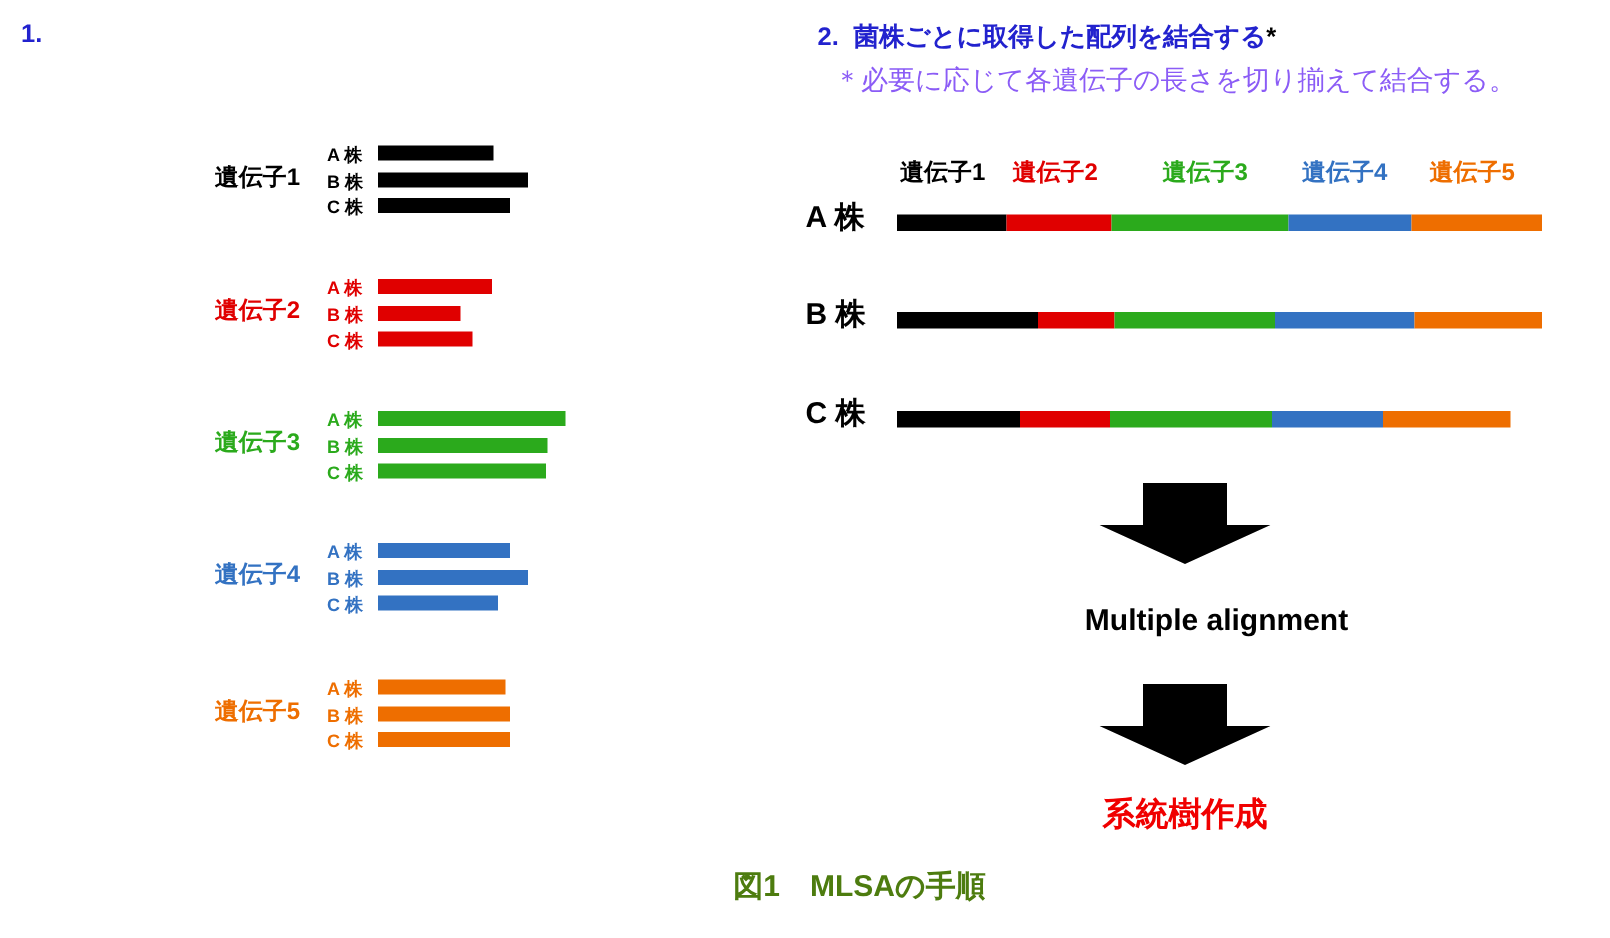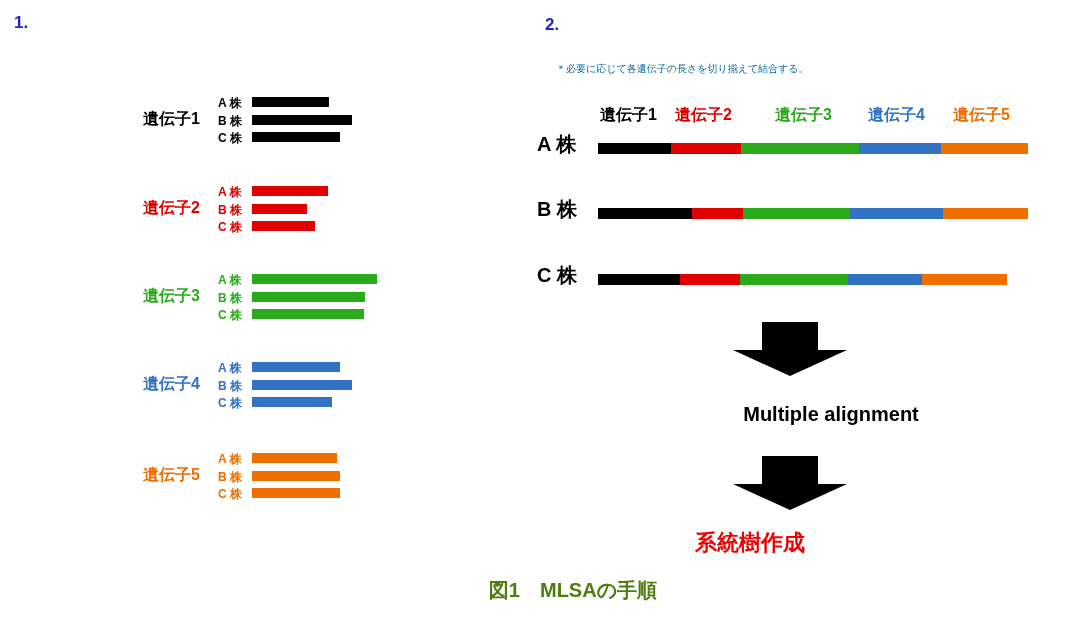--- a/index.html
+++ b/index.html
@@ -3,30 +3,30 @@
 <meta charset="utf-8">
 <style>
   html,body{margin:0;padding:0;background:#fff;}
   #canvas{
     position:relative;width:1073px;height:625px;background:#ffffff;overflow:hidden;
     font-family:"Liberation Sans","DejaVu Sans",sans-serif;
   }
   .abs{position:absolute;}
   .heading{display:flex;font-weight:bold;font-size:17px;line-height:22px;}
   .heading .num{width:24px;flex:0 0 auto;}
-  .footnote{font-size:10px;color:#0369a1;margin-top:21px;}
+  .footnote{font-size:18px;color:#8b5cf6;}
   .gene-label{font-weight:bold;font-size:16px;text-align:right;width:96px;line-height:18px;}
   .strain-label-sm{font-weight:bold;font-size:12px;line-height:12px;white-space:nowrap;}
   .bar{position:absolute;height:10px;}
   .hdr-gene{position:absolute;font-weight:bold;font-size:16px;white-space:nowrap;}
   .strain-label-lg{position:absolute;font-weight:bold;font-size:20px;color:#000;white-space:nowrap;}
   .concat-bar{position:absolute;height:11px;display:flex;}
   .concat-bar .seg{height:11px;}
   .big-label{font-weight:bold;font-size:20px;text-align:center;color:#000;}
-  .result-label{font-weight:bold;font-size:22px;}
+  .result-label{font-weight:bold;font-size:22px;text-align:center;}
   .caption{font-weight:bold;font-size:20px;text-align:center;color:#4d7c0f;}
 </style>
 </head>
 <body>
 
 <div id="canvas">
 
   <div class="abs heading" style="left: 14px; top: 12px; width: 500px; color: rgb(34, 34, 206);">
     <span class="num">1.</span>
   </div>
@@ -64,20 +64,23 @@
       <div class="abs strain-label-sm" style="left: 218px; top: 453px; color: rgb(238, 110, 0);">A 株</div>
       <div class="bar" style="left: 252px; top: 453px; width: 85px; background: rgb(238, 110, 0);"></div>
       <div class="abs strain-label-sm" style="left: 218px; top: 470.5px; color: rgb(238, 110, 0);">B 株</div>
       <div class="bar" style="left: 252px; top: 470.5px; width: 88px; background: rgb(238, 110, 0);"></div>
       <div class="abs strain-label-sm" style="left: 218px; top: 488px; color: rgb(238, 110, 0);">C 株</div>
       <div class="bar" style="left: 252px; top: 488px; width: 88px; background: rgb(238, 110, 0);"></div>
     </div>
 
   <div class="abs heading" style="left: 545px; top: 14px; width: 520px; color: rgb(34, 34, 206);">
     <span class="num">2.</span>
+    <span>
+      <span>菌株ごとに取得した配列を結合する</span><span style="color:#000;">*</span>
+    </span>
   </div>
   <div class="abs footnote" style="left:556px;top:41px;">＊必要に応じて各遺伝子の長さを切り揃えて結合する。</div>
 
   <div id="step2-genes" class="abs" style="left:0;top:0;width:1073px;height:625px;">
       <div class="hdr-gene" style="left: 600px; top: 105px; color: rgb(0, 0, 0);">遺伝子1</div>
       <div class="hdr-gene" style="left: 675px; top: 105px; color: rgb(224, 0, 0);">遺伝子2</div>
       <div class="hdr-gene" style="left: 775px; top: 105px; color: rgb(43, 170, 28);">遺伝子3</div>
       <div class="hdr-gene" style="left: 868px; top: 105px; color: rgb(51, 114, 194);">遺伝子4</div>
       <div class="hdr-gene" style="left: 953px; top: 105px; color: rgb(238, 110, 0);">遺伝子5</div>
     </div>
@@ -105,21 +108,21 @@
         <div class="seg" style="width: 108px; background: rgb(43, 170, 28);"></div>
         <div class="seg" style="width: 74px; background: rgb(51, 114, 194);"></div>
         <div class="seg" style="width: 85px; background: rgb(238, 110, 0);"></div>
       </div>
     </div>
 
   <svg class="abs" style="left:733px;top:322px;" width="114" height="54" viewBox="0 0 114 54">
     <polygon points="29,0 85,0 85,28 114,28 57,54 0,28 29,28" fill="#000000"></polygon>
   </svg>
 
-  <div class="abs big-label" style="left:696px;top:403px;width:270px;">Multiple alignment</div>
+  <div class="abs big-label" style="left:676px;top:403px;width:270px;">Multiple alignment</div>
 
   <svg class="abs" style="left:733px;top:456px;" width="114" height="54" viewBox="0 0 114 54">
     <polygon points="29,0 85,0 85,28 114,28 57,54 0,28 29,28" fill="#000000"></polygon>
   </svg>
 
   <div class="abs result-label" style="left: 695px; top: 528px; width: 190px; color: rgb(240, 0, 0);">系統樹作成</div>
 
   <div class="abs caption" style="left:373px;top:577px;width:400px;">図1　MLSAの手順</div>
 
 </div>

